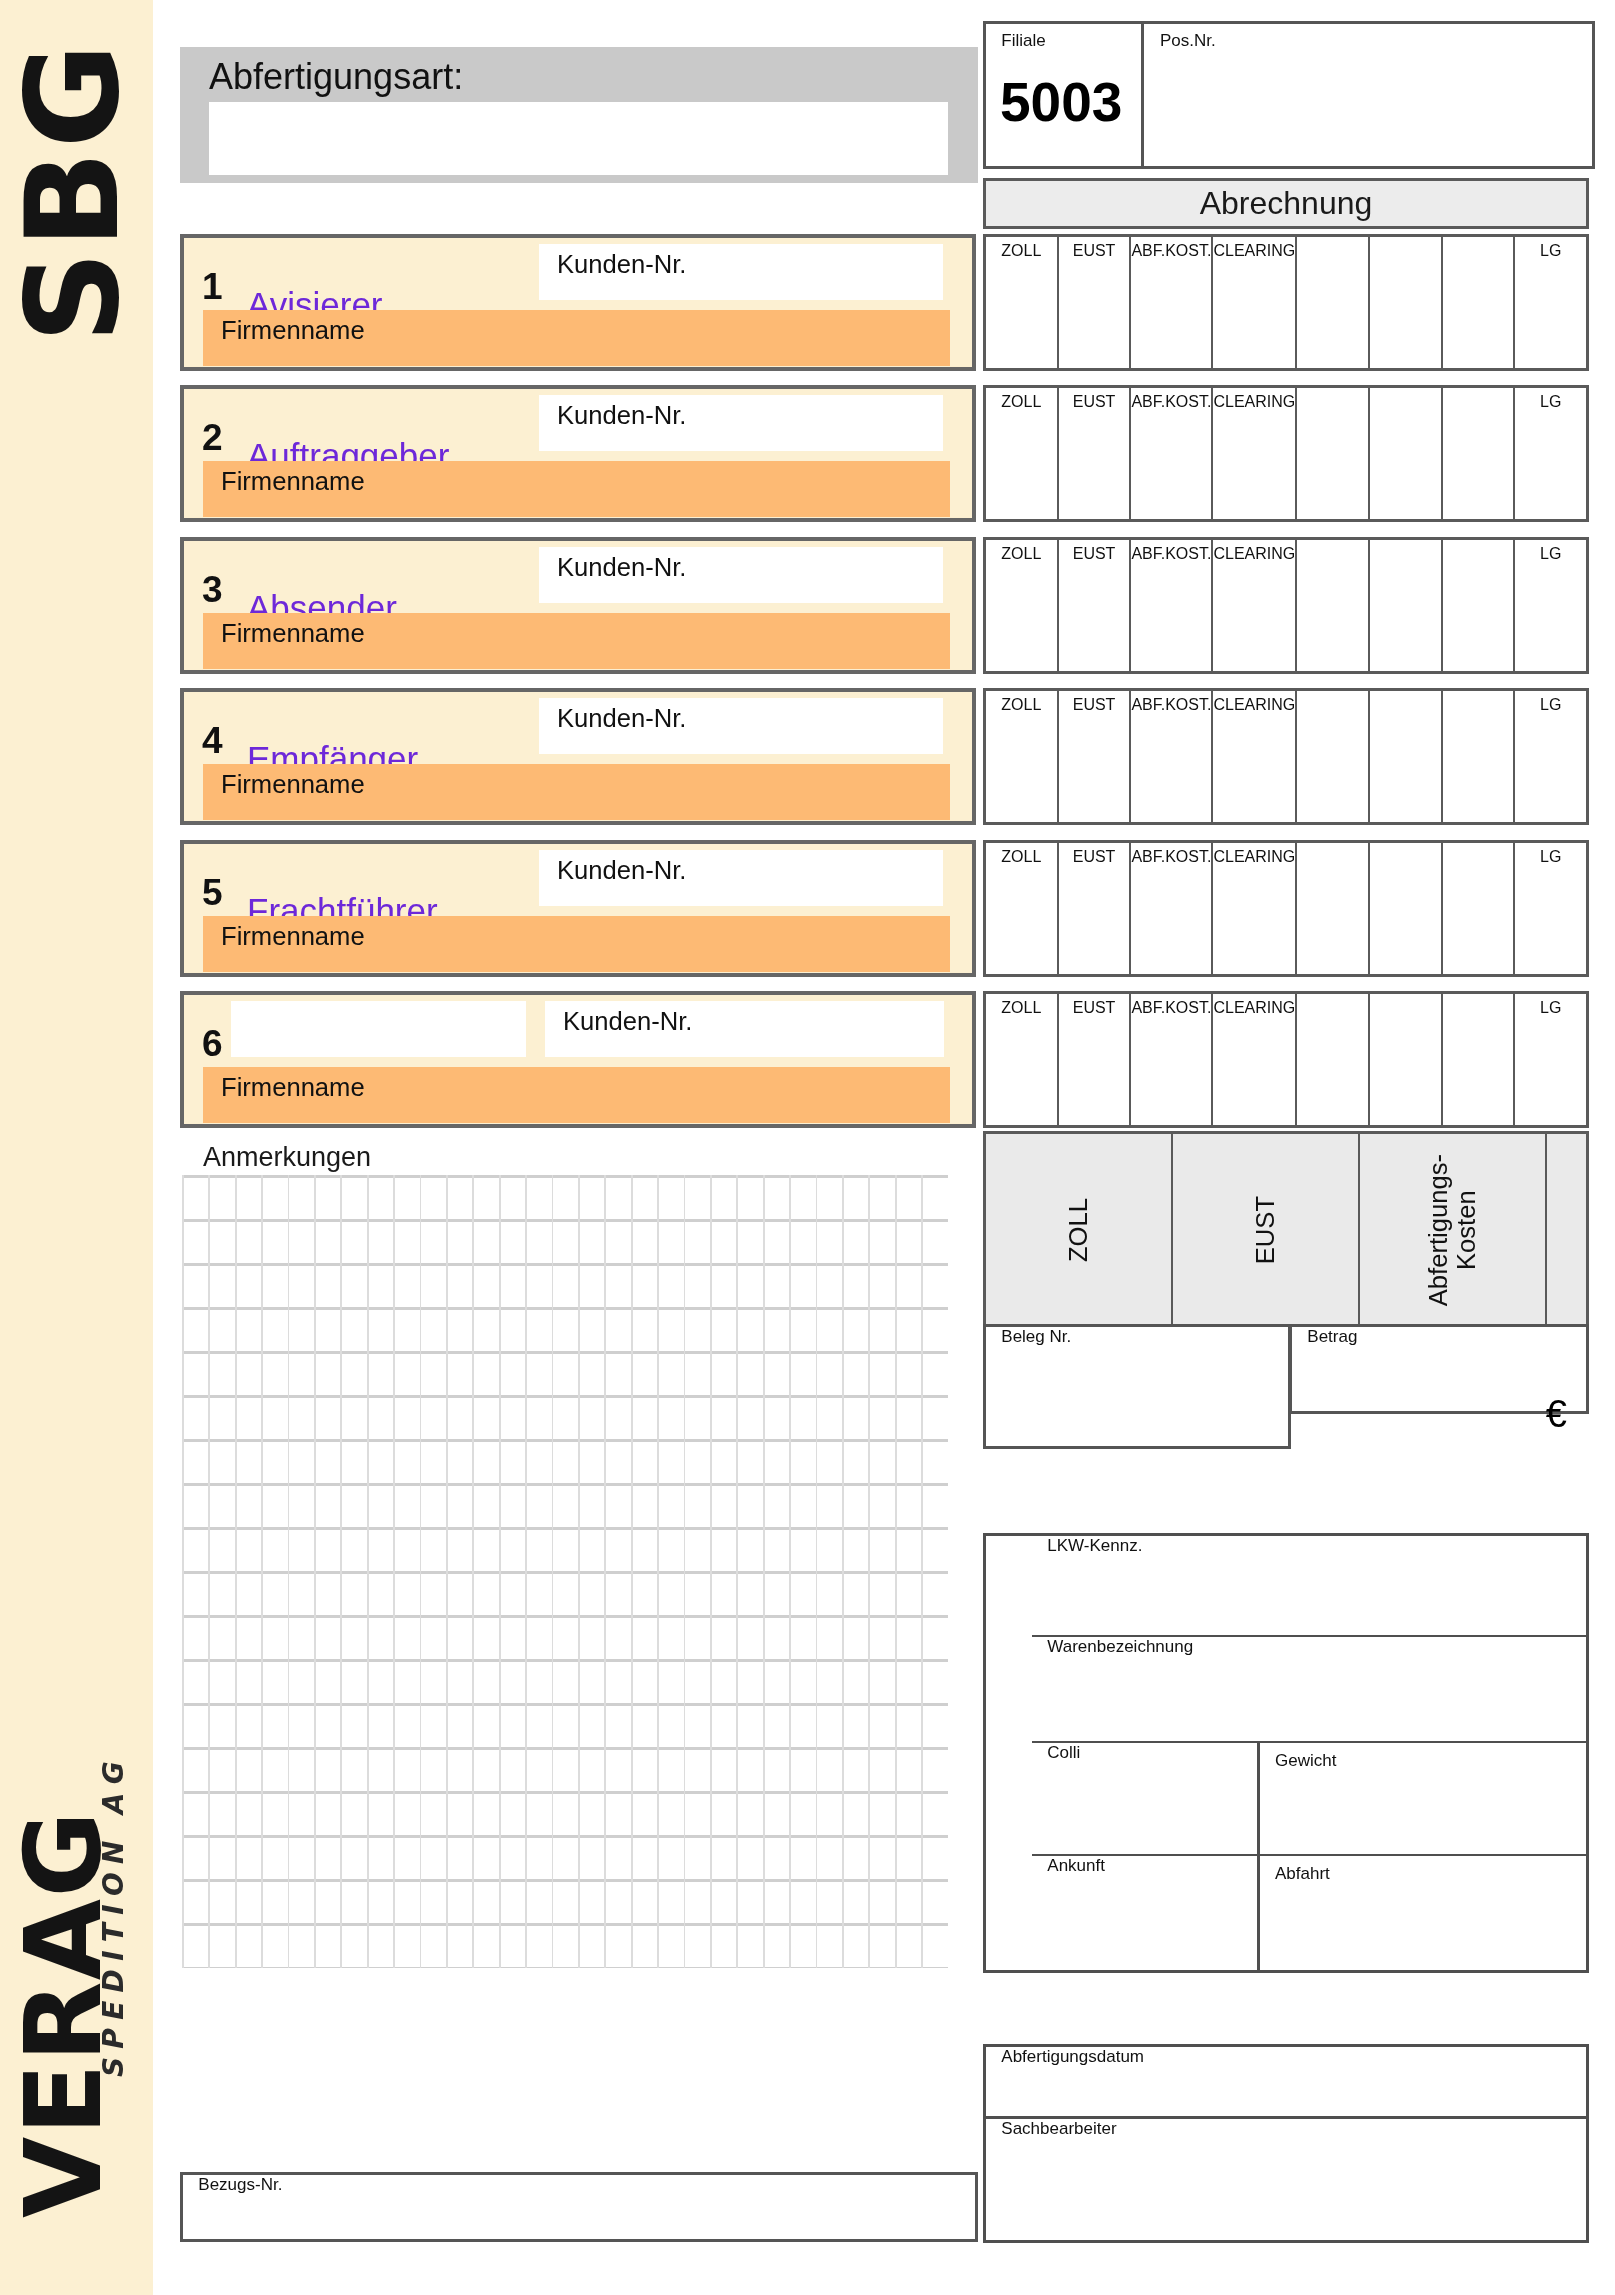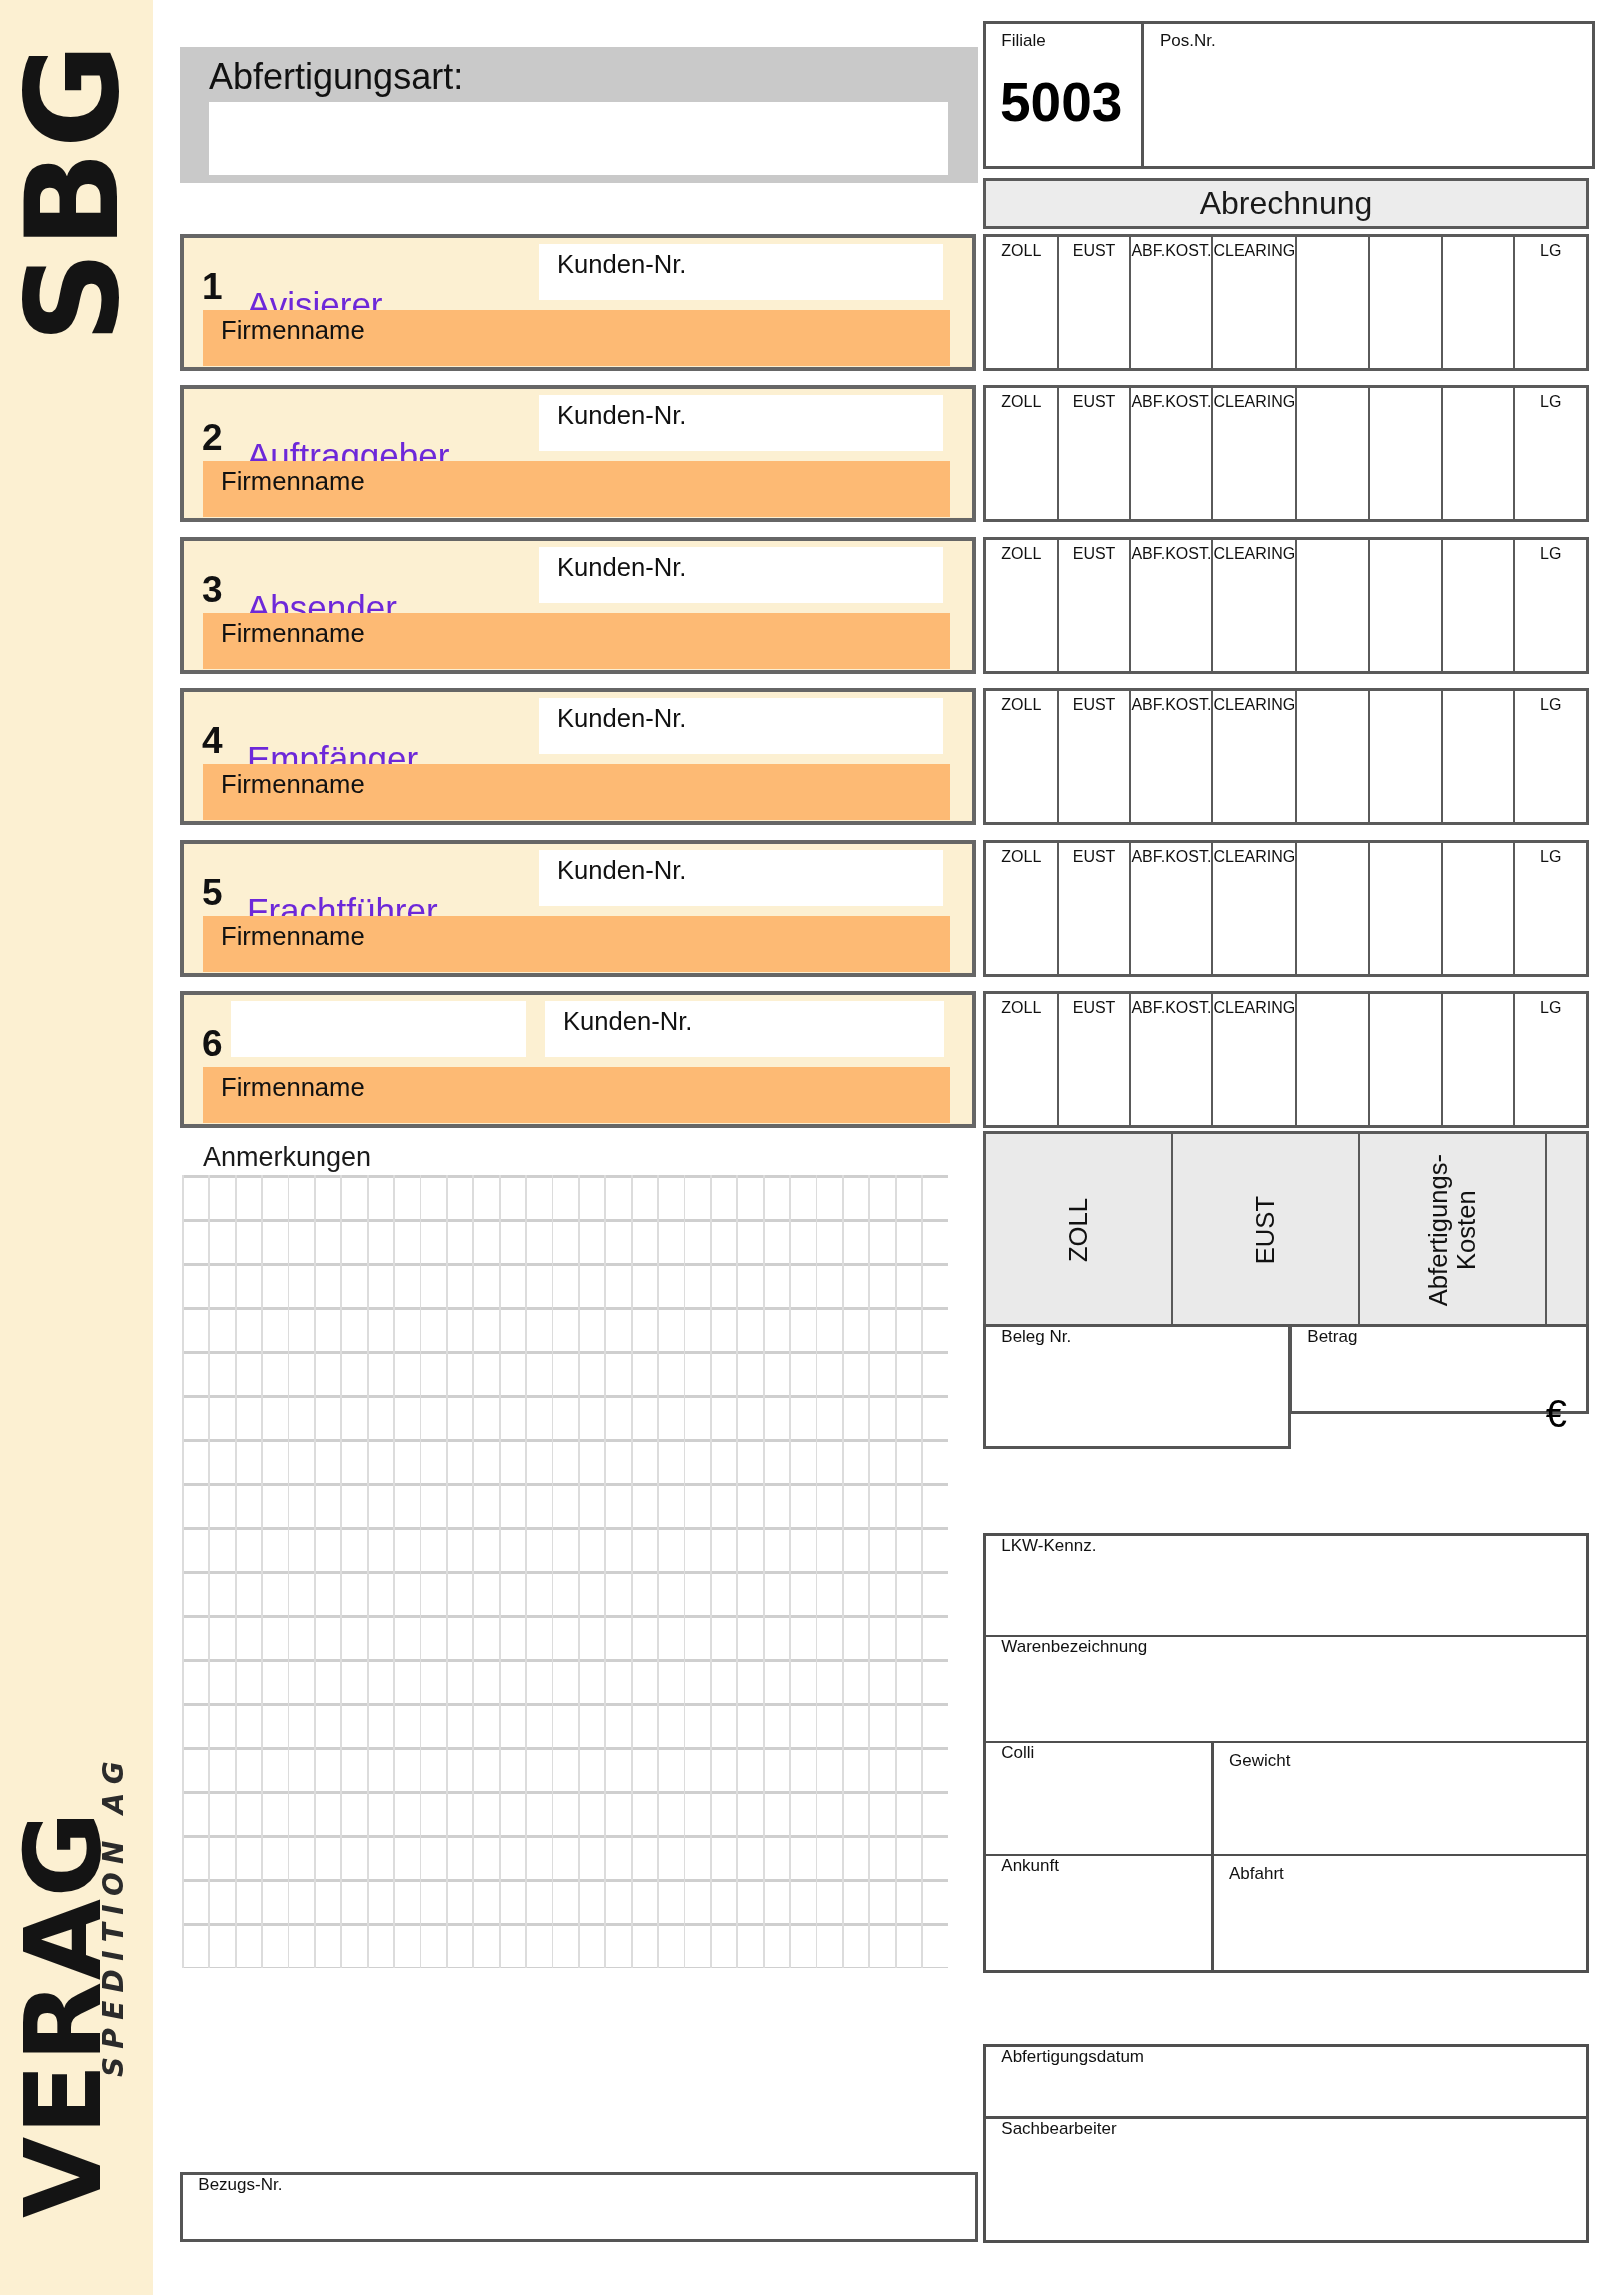--- a/index.html
+++ b/index.html
@@ -50,21 +50,21 @@
   .rot-cell span{transform:rotate(-90deg);width:185px;text-align:center;font-size:25.6px;line-height:1.1;color:#111;}
   .beleg-box{position:absolute;left:983px;top:1324px;width:308px;height:125px;background:#fff;border:3.8px solid #555;box-sizing:border-box;}
   .betrag-box{position:absolute;left:1289px;top:1324px;width:300px;height:90px;background:#fff;border:3.8px solid #555;box-sizing:border-box;}
   .euro{position:absolute;right:19px;top:66px;font-size:38px;color:#000;}
   
   .anm-label{position:absolute;left:203px;top:1142px;font-size:27px;}
   .anm-grid{position:absolute;left:182px;top:1175px;width:766px;height:793px;background:
      repeating-linear-gradient(to right,#dcdcdc 0 1.9px,transparent 1.9px 26.4px),
      repeating-linear-gradient(to bottom,#cfcfcf 0 2.6px,transparent 2.6px 44px);}
   
-  .lkw-block{position:absolute;left:983px;top:1533px;width:606px;background:#fff;border:3.8px solid #4f4f4f;box-sizing:border-box;}
+  .lkw-block{position:absolute;left:983px;top:1533px;width:606px;background:#fff;border:3.8px solid #4f4f4f;box-sizing:border-box;padding-left:46px;}
   .lkw-row{position:relative;border-top:2.6px solid #4f4f4f;}
   .lkw-row:first-child{border-top:none;}
   .half-div{position:absolute;left:225px;top:0;width:2.6px;height:100%;background:#4f4f4f;}
   .half-label-r{position:absolute;left:243px;top:7.7px;}
   .lab{position:absolute;left:15.3px;top:0;}
   .proc-block{position:absolute;left:983px;top:2044px;width:606px;height:199px;background:#fff;border:3.8px solid #4f4f4f;box-sizing:border-box;}
   .proc-r1{position:relative;height:69px;}
   .proc-r2{position:relative;height:123px;border-top:3.2px solid #4f4f4f;}
   .bezug-box{position:absolute;left:180px;top:2172px;width:798px;height:70px;background:#fff;border:3.8px solid #555;box-sizing:border-box;}
 </style>

